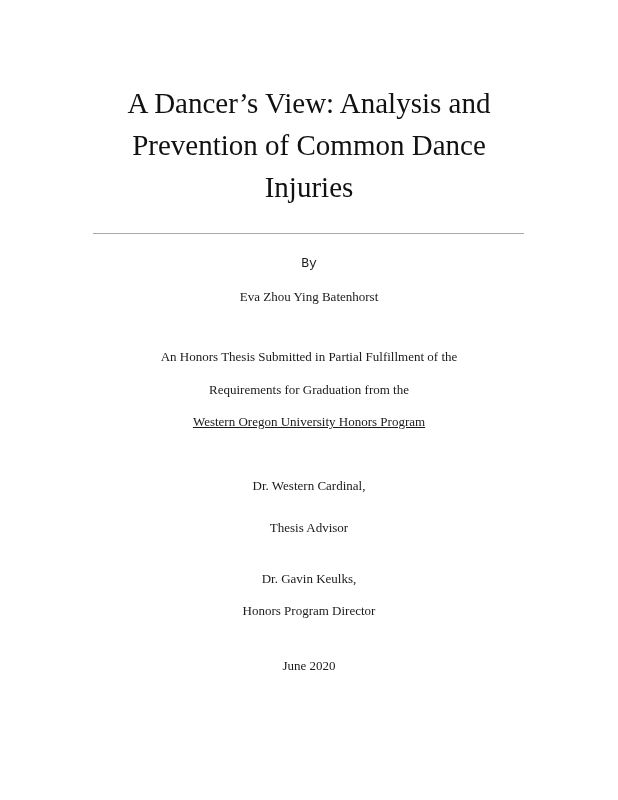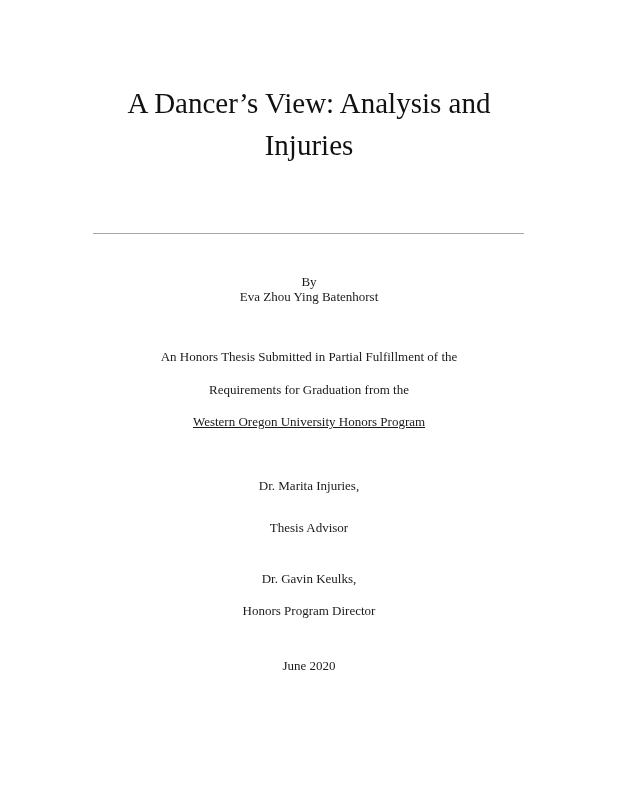--- a/index.html
+++ b/index.html
@@ -54,33 +54,34 @@
       color: #1a1a1a;
     }
   </style>
 </head>
 <body>
 
 <div class="page">
 
   <h1 class="title">
     <span class="tline">A Dancer’s View: Analysis and</span>
+    <span class="tline">Prevention of Common Dance</span>
     <span class="tline">Injuries</span>
   </h1>
 
   <div class="rule"></div>
 
-  <div class="line" style="top:274px;">By</div>
+  <div class="line" style="top:256px;font-family:Liberation Mono, monospace;">By</div>
   <div class="line" style="top:289px;">Eva Zhou Ying Batenhorst</div>
 
   <div class="line" style="top:349px;">An Honors Thesis Submitted in Partial Fulfillment of the</div>
   <div class="line" style="top:382px;">Requirements for Graduation from the</div>
   <div class="line" style="top:414px;text-decoration:underline;">Western Oregon University Honors Program</div>
 
-  <div class="line" style="top:478px;">Dr. Marita Injuries,</div>
+  <div class="line" style="top:478px;">Dr. Western Cardinal,</div>
   <div class="line" style="top:520px;">Thesis Advisor</div>
 
   <div class="line" style="top:571px;">Dr. Gavin Keulks,</div>
   <div class="line" style="top:603px;">Honors Program Director</div>
 
   <div class="line" style="top:658px;">June 2020</div>
 
 </div>
 
 </body></html>

